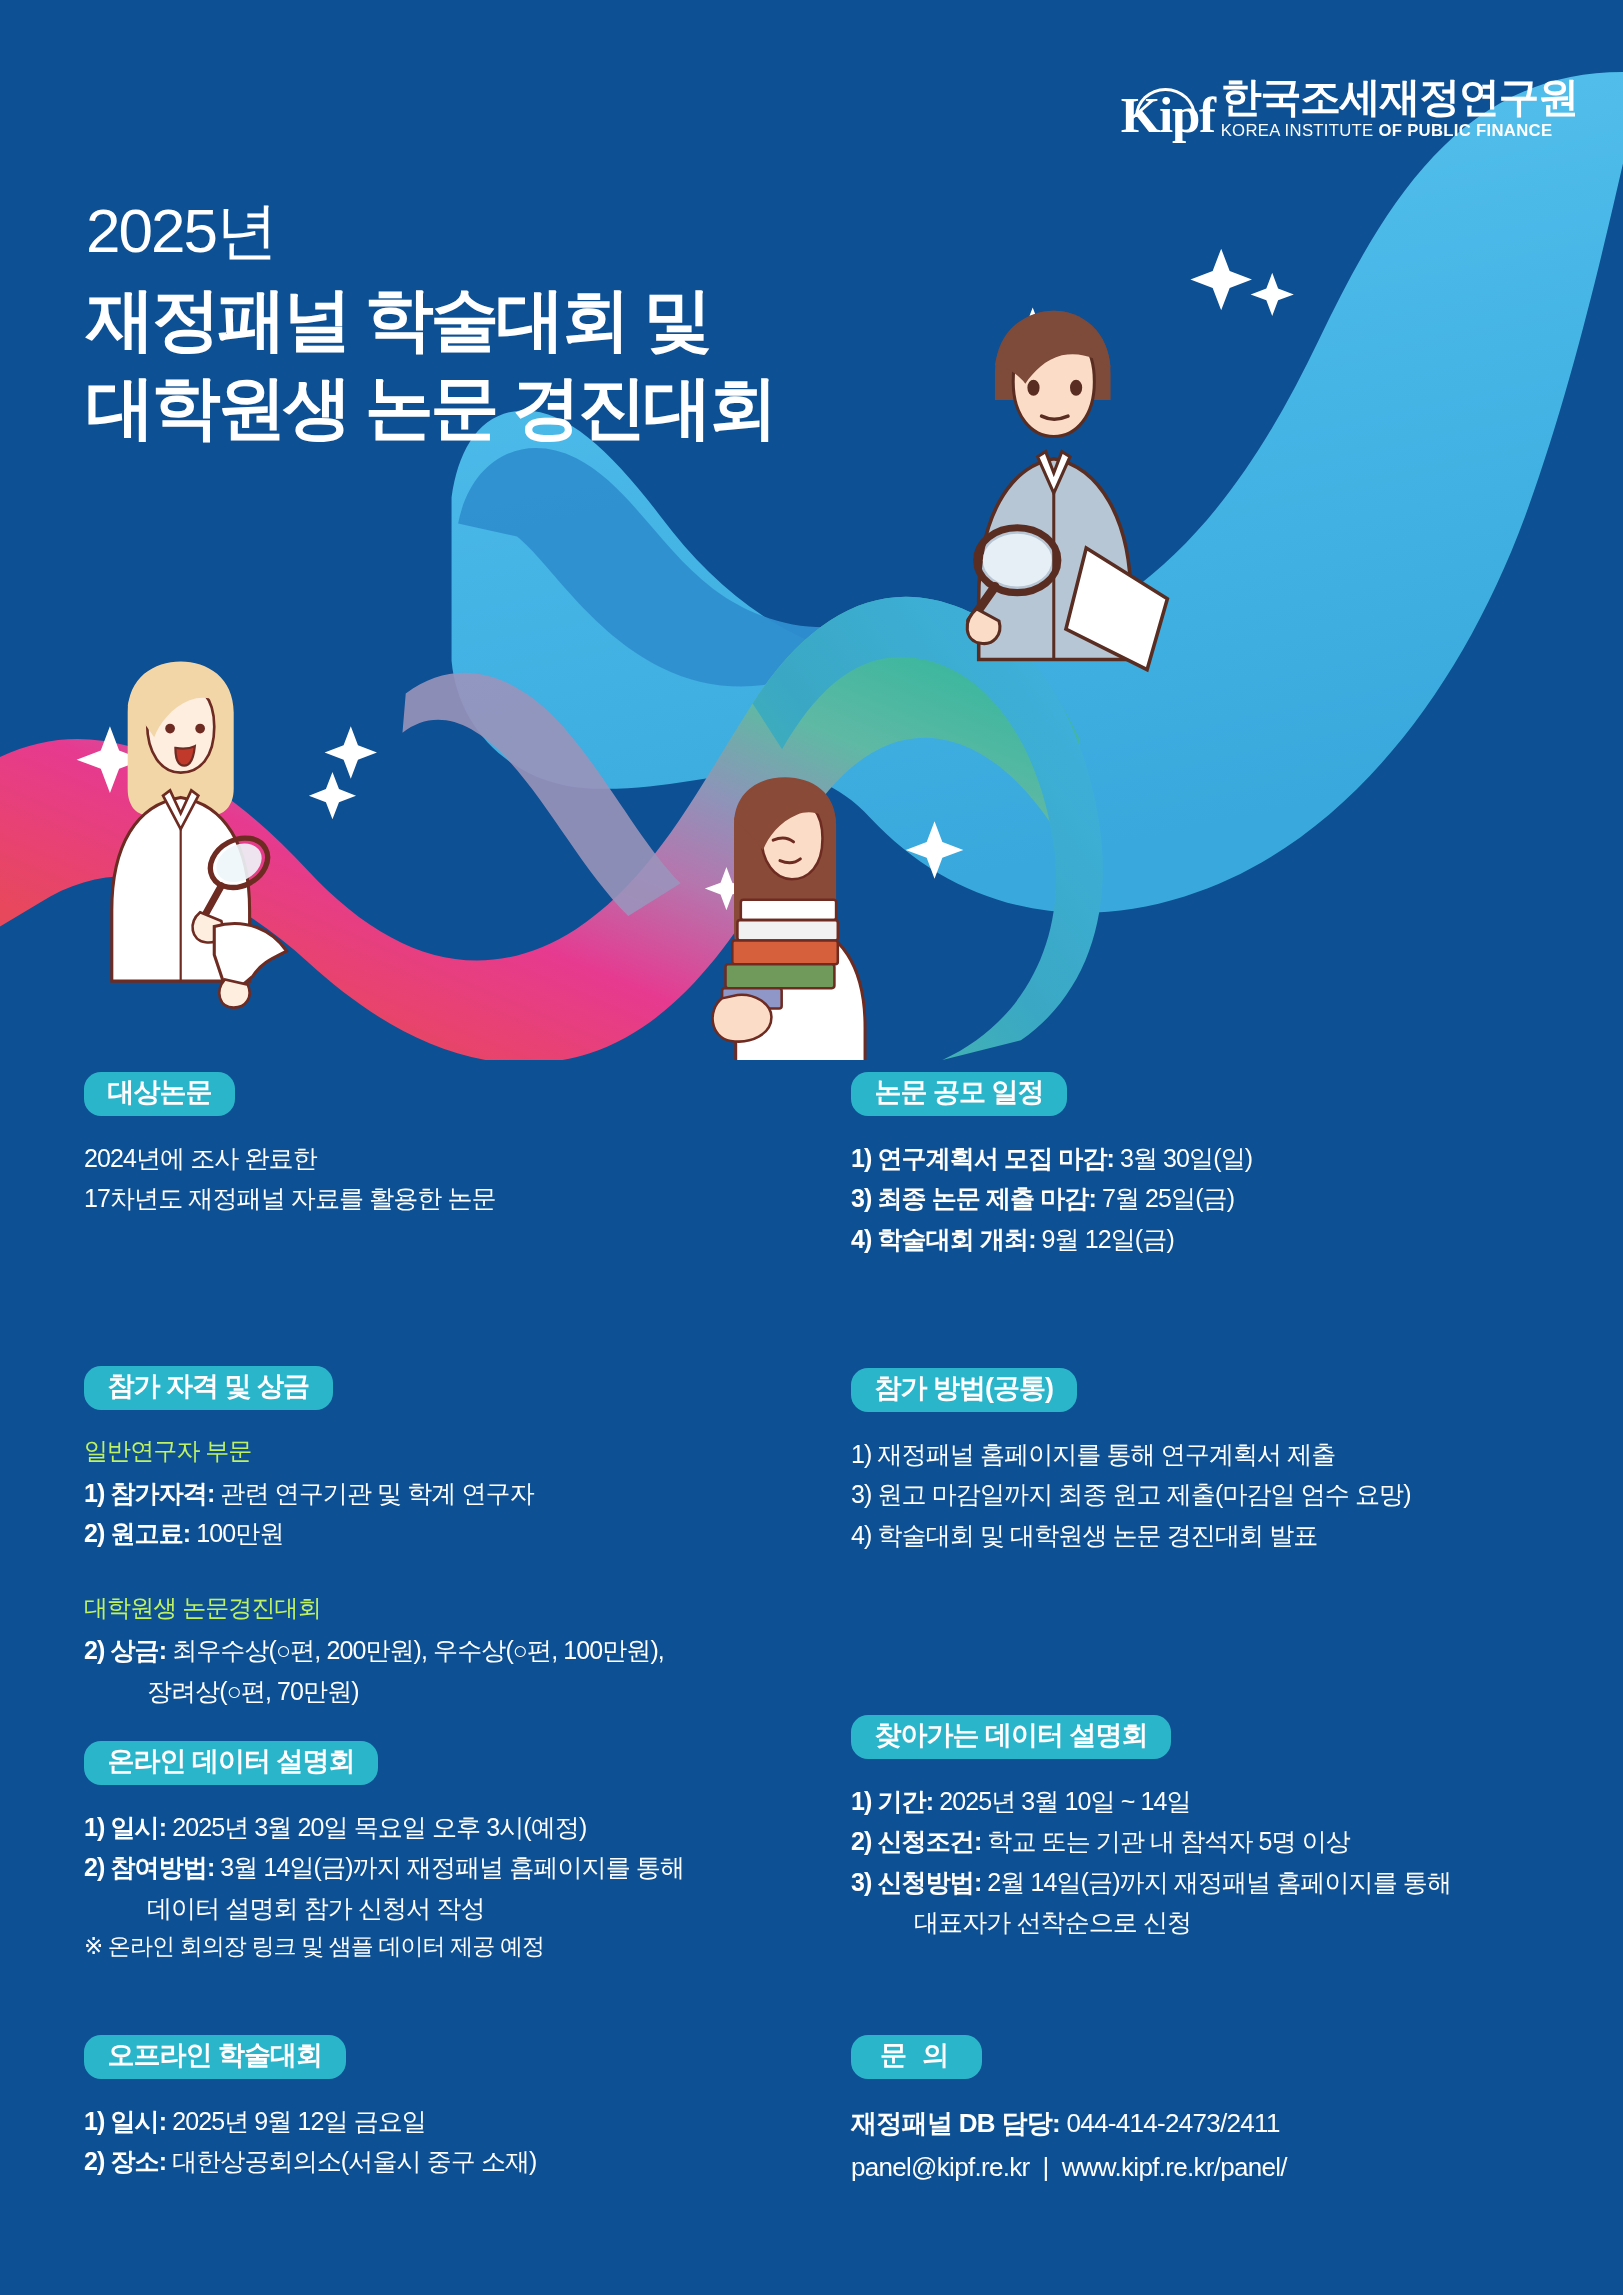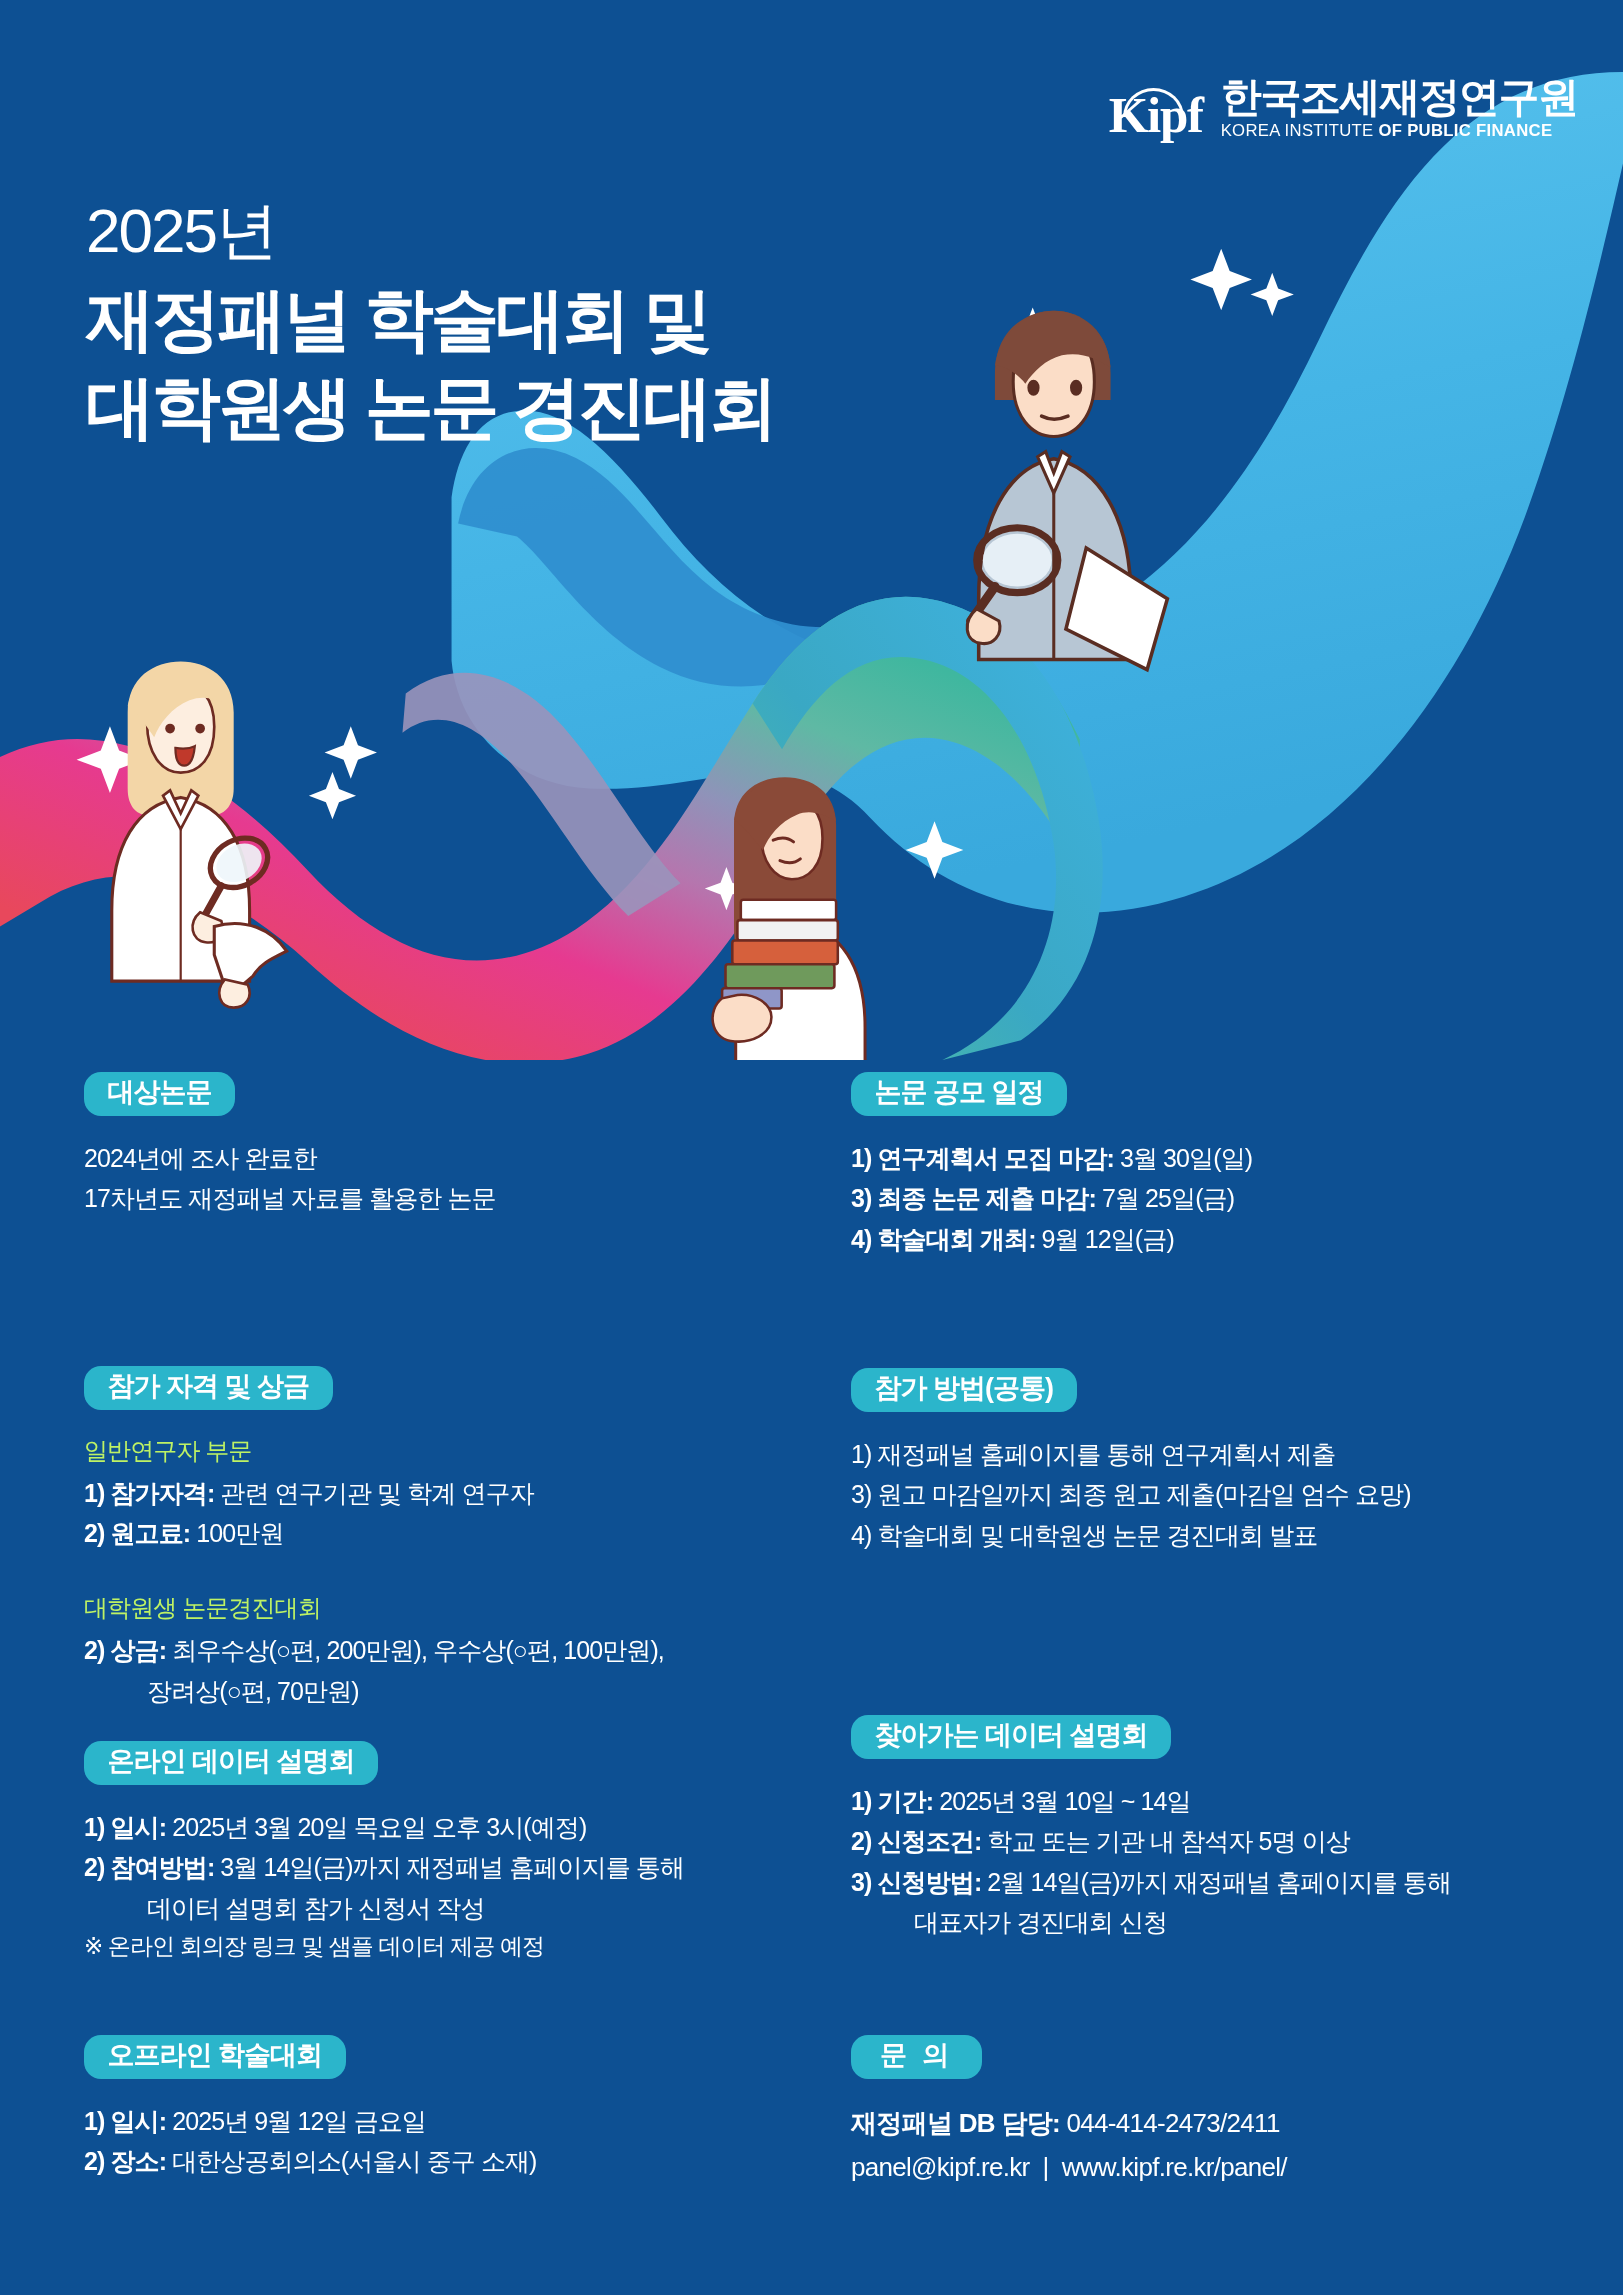--- a/index.html
+++ b/index.html
@@ -13,21 +13,21 @@
     position:relative;
   }
   .poster{position:relative;width:1623px;height:2295px;overflow:hidden;background:#0d5093;}
 
   
   .waves{position:absolute;left:0;top:0;width:1623px;height:1060px;z-index:1;pointer-events:none;}
 
   
   .logo{
     position:absolute;right:45px;top:77px;z-index:6;
-    display:flex;align-items:flex-end;gap:18px;text-align:center;
+    display:flex;align-items:flex-end;gap:6px;text-align:center;
   }
   .logo-mark{
     font-family:"Liberation Serif","DejaVu Serif",serif;
     font-size:51px;font-weight:bold;color:#fff;line-height:.9;
     letter-spacing:-1.3px;position:relative;padding-top:3.9px;
   }
   .logo-mark .arc{
     position:absolute;left:14.4px;top:-1.3px;width:55px;height:26px;
     border:3.3px solid #fff;border-bottom:none;border-radius:50% 50% 0 0 / 100% 100% 0 0;
   }
@@ -291,21 +291,21 @@
           <div class="line light"><span>4)</span> <span>학술대회 및 대학원생 논문 경진대회 발표</span></div>
         </div>
       </div>
 
       <div class="block" style="top:655px;left:0;">
         <div class="badge">찾아가는 데이터 설명회</div>
         <div class="body-txt">
           <div class="line"><b>1)</b> <b>기간:</b> <span>2025년 3월 10일 ~ 14일</span></div>
           <div class="line"><b>2)</b> <b>신청조건:</b> <span>학교 또는 기관 내 참석자 5명 이상</span></div>
           <div class="line"><b>3)</b> <b>신청방법:</b> <span>2월 14일(금)까지 재정패널 홈페이지를 통해</span></div>
-          <div class="line indent">대표자가 경진대회 신청</div>
+          <div class="line indent">대표자가 선착순으로 신청</div>
         </div>
       </div>
 
       <div class="block" style="top:975px;left:0;">
         <div class="badge wide">문 의</div>
         <div class="body-txt">
           <div class="contact-line"><b>재정패널 DB 담당:</b> <span>044-414-2473/2411</span></div>
           <div class="contact-line"><span>panel@kipf.re.kr</span> &nbsp;<span>|</span>&nbsp; <span>www.kipf.re.kr/panel/</span></div>
         </div>
       </div>

